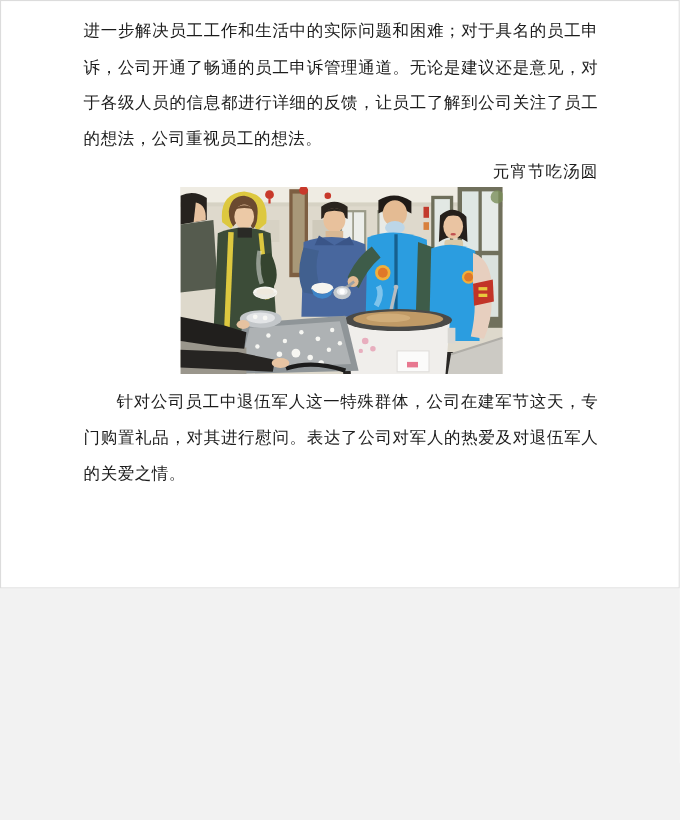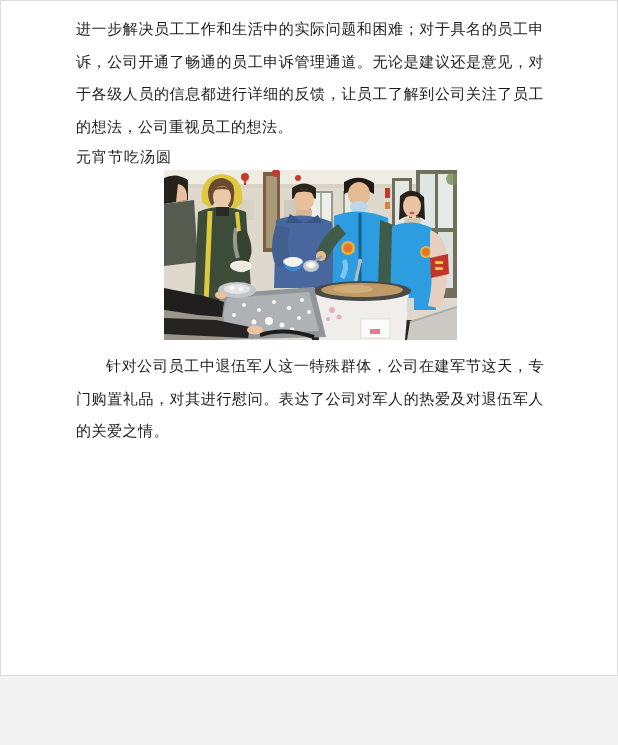--- a/index.html
+++ b/index.html
@@ -1,18 +1,18 @@
 <!DOCTYPE html>
 <html><head>
 <meta charset="utf-8">
 <style>
   html,body{margin:0;padding:0;background:#f2f2f2;}
   .page{
     position:relative;
-    width:618px;height:676px;
+    width:618px;height:535px;
     margin:0 auto;
     background:#ffffff;
     border:1px solid #dcdcdc;
     box-sizing:border-box;
     overflow:hidden;
     font-family:"Liberation Serif","DejaVu Serif",serif;
   }
   .content{
     padding:12px 73px 0 75px;
     color:#1c1c1c;
@@ -23,21 +23,21 @@
     line-height:32.5px;
     text-align:justify;
     letter-spacing:0.5px;
     word-break:break-all;
   }
   .para.indent{ text-indent:2em; }
   .caption{
     margin:3px 0 2px 0;
     font-size:15px;
     line-height:22px;
-    text-align:left;
+    text-align:right;
     letter-spacing:1px;
   }
   .photo-wrap{
     text-align:center;
     line-height:0;
     margin:0 0 10px 0;
   }
   .photo-wrap svg{display:inline-block;}
   .para.last{ margin-top:2px; }
 </style>

